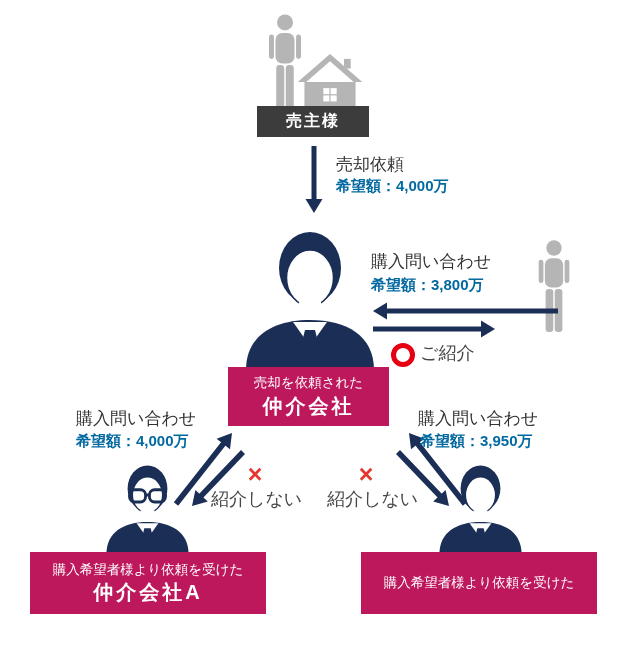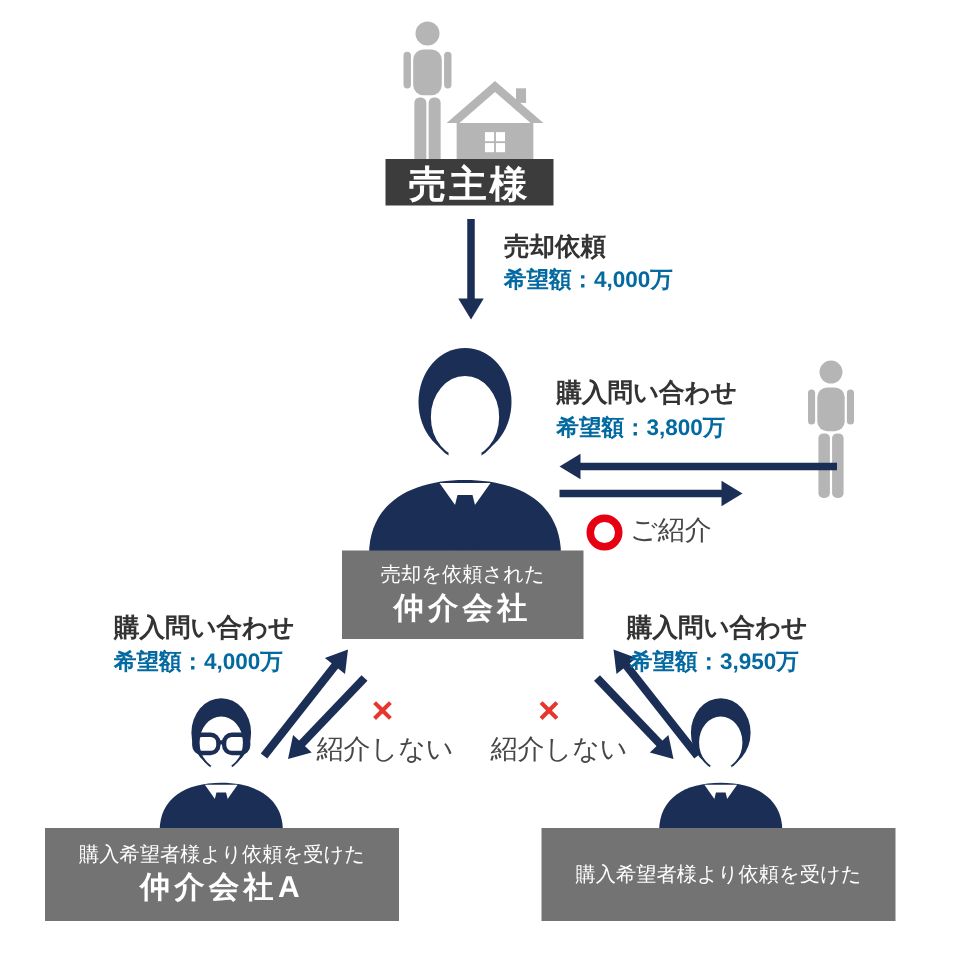--- a/index.html
+++ b/index.html
@@ -3,30 +3,30 @@
 <meta charset="utf-8">
 <style>
   html,body{margin:0;padding:0;background:#fff;}
   #canvas{
     position:relative;width:641px;height:651px;background:#ffffff;overflow:hidden;
     font-family:"Liberation Sans","DejaVu Sans",sans-serif;
   }
   .abs{position:absolute;}
   .box-dark{
     background:#3c3c3c;color:#ffffff;font-weight:bold;text-align:center;
-    display:flex;justify-content:center;
-    font-size:25px;letter-spacing:2px;z-index:4;
+    display:flex;align-items:center;justify-content:center;
+    font-size:16px;letter-spacing:2px;z-index:4;
   }
   .box-navy{
-    background:#737373;color:#ffffff;text-align:center;z-index:4;
+    background:#be185d;color:#ffffff;text-align:center;z-index:4;
     display:flex;flex-direction:column;align-items:center;justify-content:center;
   }
   .box-navy .line1{font-size:13.5px;line-height:1.35;}
   .box-navy .line2{font-size:20px;font-weight:bold;letter-spacing:3px;line-height:1.3;}
-  .t-bold{font-weight:bold;color:#333333;font-size:17px;white-space:nowrap;z-index:3;}
+  .t-bold{font-weight:normal;color:#333333;font-size:17px;white-space:nowrap;z-index:3;}
   .t-sub{font-weight:600;color:#0369a1;font-size:15px;white-space:nowrap;z-index:3;}
   .t-no{font-weight:normal;color:#474747;font-size:18px;white-space:nowrap;z-index:3;}
   .x-mark{
     color:#e6372e;font-weight:bold;font-size:25px;line-height:1;z-index:3;
     width:26px;text-align:center;
   }
   .ring{
     width:14px;height:14px;border:5.5px solid #e60012;border-radius:50%;z-index:3;background:#fff;
   }
   svg{display:block;}

